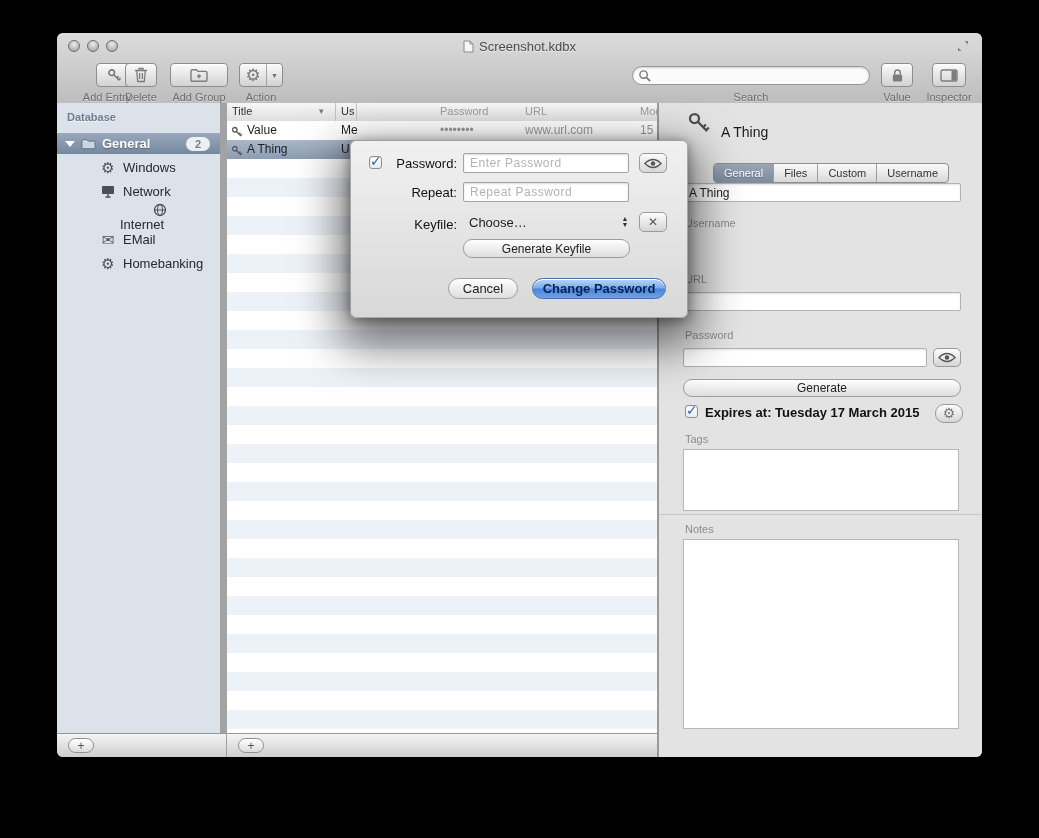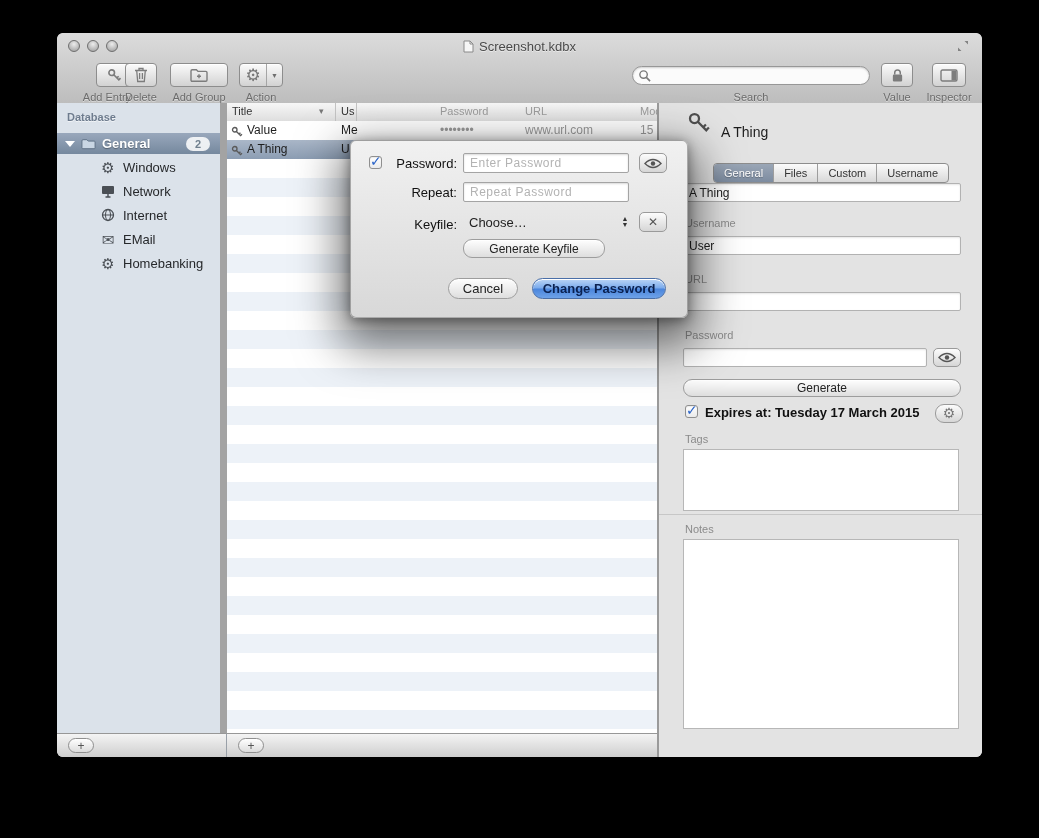--- a/index.html
+++ b/index.html
@@ -263,21 +263,21 @@
     </div>
     <div class="sb-item" style="top:76px;">
       <div class="sb-icon">
         <svg width="14" height="13" viewBox="0 0 14 13">
             <rect x="1" y="1" width="12" height="8" rx="1" fill="currentColor"></rect>
             <path d="M4.5 12 h5 M7 9 v3" stroke="currentColor" stroke-width="1.4" fill="none"></path>
           </svg>
       </div>
       <div class="sb-label">Network</div>
     </div>
-    <div class="sb-item" style="top:100px;">
+    <div class="sb-item" style="top:100px;flex-direction:column;">
       <div class="sb-icon">
         <svg width="14" height="14" viewBox="0 0 14 14">
             <circle cx="7" cy="7" r="5.5" fill="none" stroke="currentColor" stroke-width="1.3"></circle>
             <ellipse cx="7" cy="7" rx="2.5" ry="5.5" fill="none" stroke="currentColor" stroke-width="1"></ellipse>
             <path d="M1.5 7 h11" stroke="currentColor" stroke-width="1"></path>
           </svg>
       </div>
       <div class="sb-label">Internet</div>
     </div>
     <div class="sb-item" style="top:124px;">
@@ -344,21 +344,20 @@
     <div class="tabs">
       <div class="tab selected">General</div>
       <div class="tab">Files</div>
       <div class="tab">Custom</div>
       <div class="tab">Username</div>
     </div>
 
     <input class="ifield" style="top: 80px;" type="text" value="A Thing">
 
     <div class="ilabel" style="top:114px;">Username</div>
-    <input class="ifield" style="top: 133px;" type="text" value="User">
 
     <div class="ilabel" style="top:170px;">URL</div>
     <input class="ifield" style="top: 189px;" type="text" value="">
 
     <div class="ilabel" style="top:226px;">Password</div>
     <input class="ifield" style="top: 245px; width: 244px;" type="text" value="">
     <div class="small-btn" style="left:274px;top:245px;">
       <svg width="18" height="11" viewBox="0 0 18 11">
           <path d="M1 5.5 Q9 -2.5 17 5.5 Q9 13.5 1 5.5 Z" fill="none" stroke="currentColor" stroke-width="1.4"></path>
           <circle cx="9" cy="5.5" r="2.2" fill="currentColor"></circle>
@@ -407,19 +406,19 @@
       <span style="position:absolute;left:6px;top:3px;font-size:13px;color:#222;">Choose…</span>
     </div>
     <div class="stepper">
         <span>▲</span>
         <span>▼</span>
       </div>
     <div class="small-btn" style="left:288px;top:71px;height:20px;font-weight:bold;font-size:12px;">
       <span>✕</span>
     </div>
 
-    <div class="capsule-btn" style="left:112px;top:98px;width:142px;height:19px;">Generate Keyfile</div>
+    <div class="capsule-btn" style="left:112px;top:98px;width:167px;height:19px;">Generate Keyfile</div>
 
     <div class="capsule-btn" style="left:97px;top:137px;width:70px;height:21px;border-radius:11px;font-size:13px;">Cancel</div>
     <div class="capsule-btn default-btn" style="left:181px;top:137px;width:134px;height:21px;border-radius:11px;font-size:13px;">Change Password</div>
   </div>
 
 </div>
 
 </body></html>

